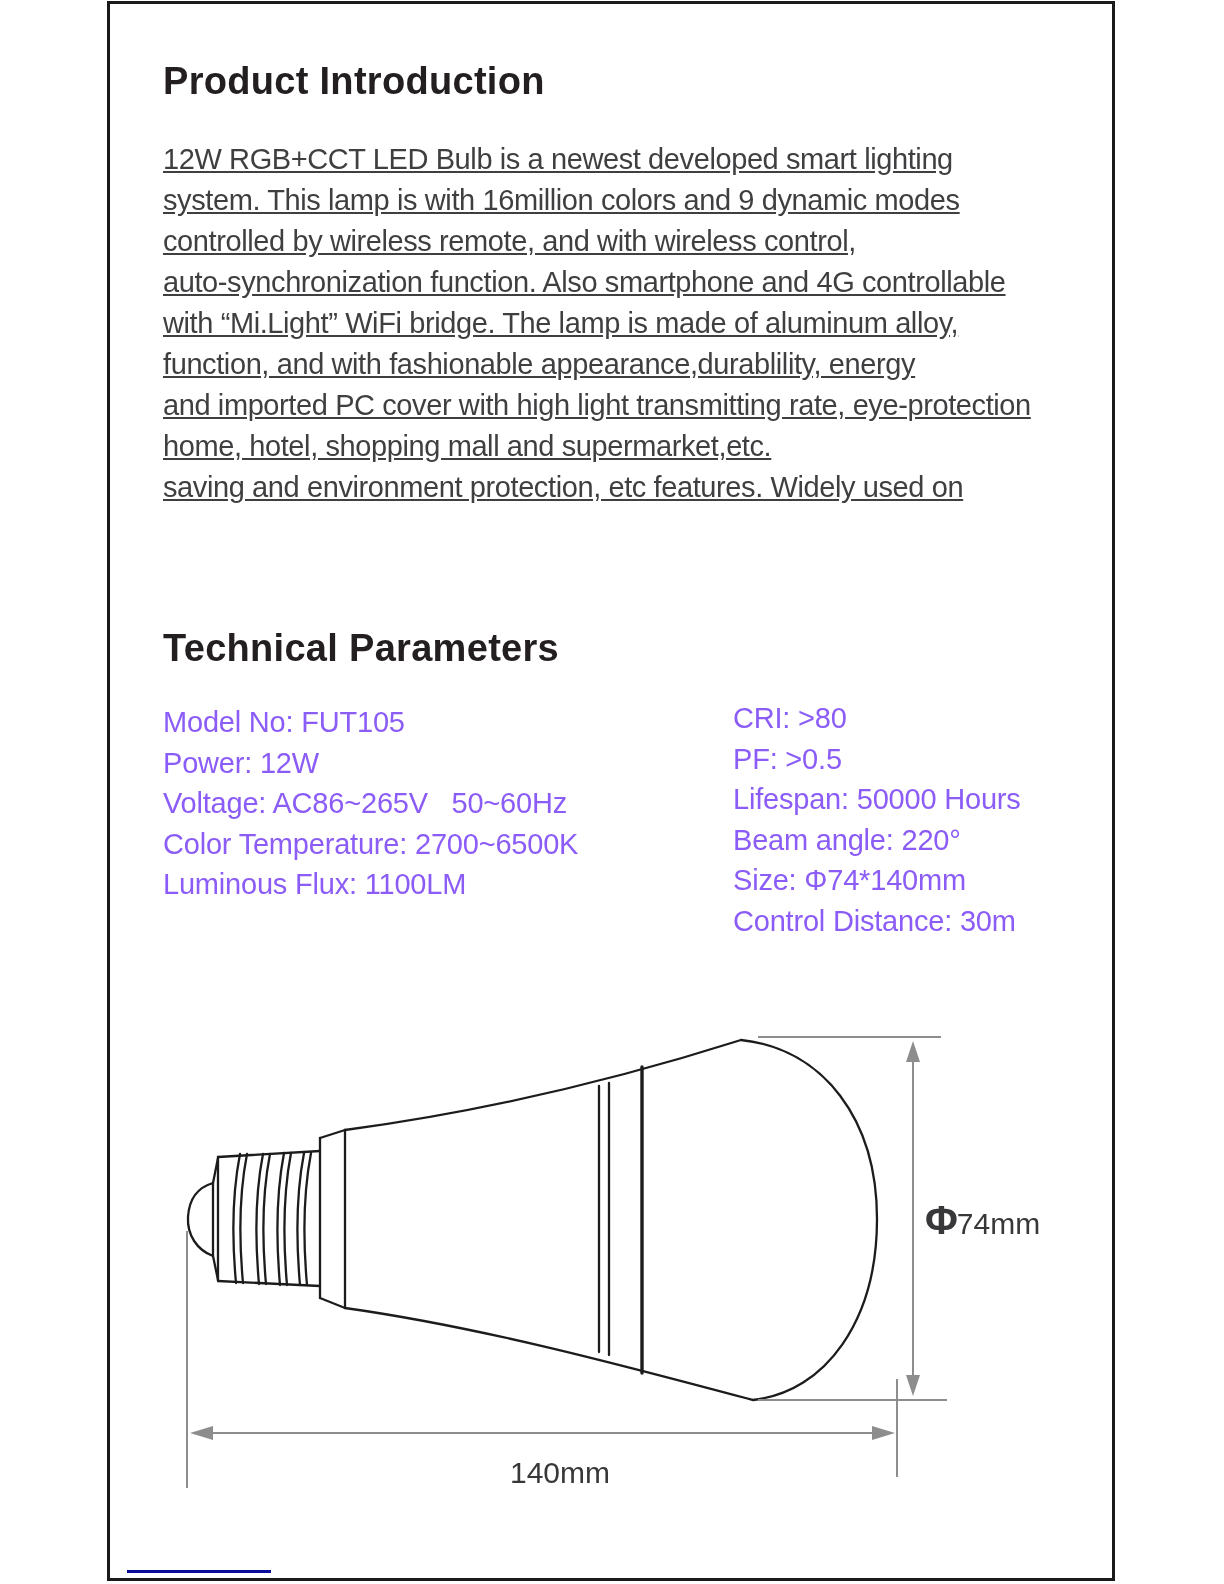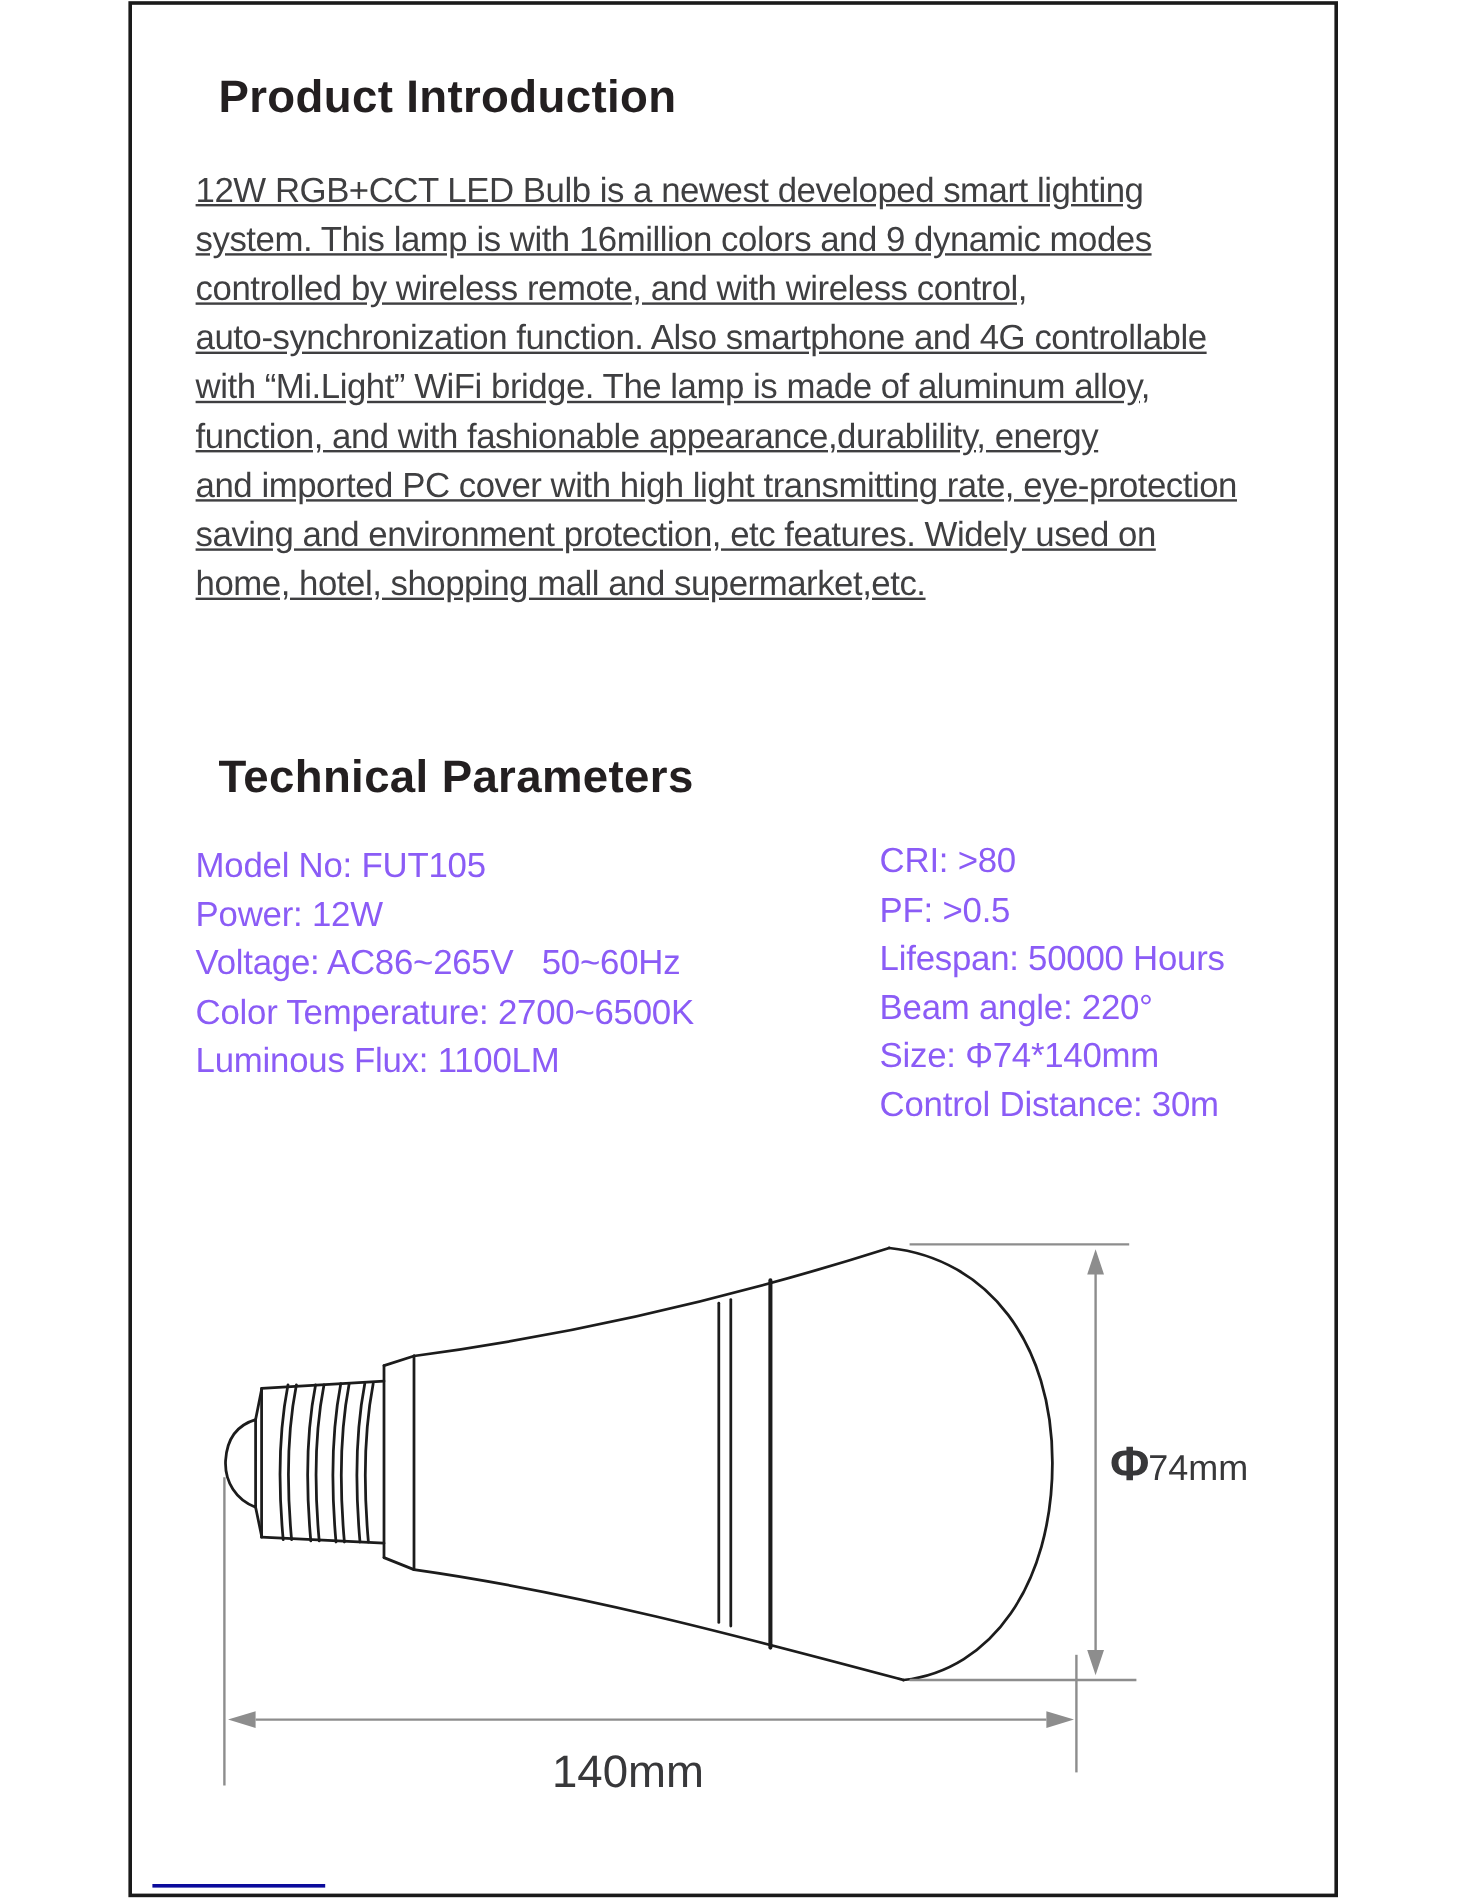--- a/index.html
+++ b/index.html
@@ -6,21 +6,21 @@
   .page {
     position:relative; width:1224px; height:1584px; background:#ffffff;
     overflow:hidden; font-family:"Liberation Sans","DejaVu Sans",sans-serif;
   }
   .frame {
     position:absolute; left:107px; top:1px; width:1008px; height:1580px;
     border:3px solid #1a1a1a; box-sizing:border-box; pointer-events:none;
   }
   .sec-title {
     position:absolute; font-size:38px; font-weight:bold; color:#231f20;
-    letter-spacing:0.3px; white-space:nowrap;margin-left:19px;
+    letter-spacing:0.3px; white-space:nowrap;
   }
   #title-intro { left:163px; top:60px; }
   #title-tech  { left:163px; top:627px; }
   .intro-text { position:absolute; left:163px; top:143px; }
   .intro-text .line {
     height:41px; font-size:29px; letter-spacing:-0.4px;
     color:#3f3f41; white-space:pre;text-decoration:underline;
   }
   .speclist { position:absolute; }
   #spec-left  { left:163px; top:706px; }
@@ -30,21 +30,21 @@
     color:#8b5cf6; white-space:pre;
   }
   .diagram-svg { position:absolute; left:0; top:0; width:1224px; height:1584px; }
   .ink   { stroke:#1c1c1c; stroke-width:2.3; fill:none; stroke-linecap:round; stroke-linejoin:round; }
   .ink-thick { stroke:#1c1c1c; stroke-width:3.4; fill:none; stroke-linecap:round; }
   .dim   { stroke:#8d8d8d; stroke-width:2; fill:none; }
   .dim-fill { fill:#8d8d8d; stroke:none; }
   .dim-label { position:absolute; color:#38383a; white-space:nowrap; }
   #label-phi { left:925px; top:1198px; font-size:30px; display:flex; align-items:baseline; }
   #label-phi .phi { font-size:40px; font-weight:600; letter-spacing:-1px; }
-  #label-140 { left:460px; top:1456px; font-size:38px; }
+  #label-140 { left:510px; top:1456px; font-size:30px; }
   .footer-line {
     position:absolute; left:127px; top:1570px; width:144px; height:3px;
     background:#0b0b9c;
   }
 </style>
 </head>
 <body>
 
 <div class="page">
   <div class="frame"></div>
@@ -52,22 +52,22 @@
   <div class="sec-title" id="title-intro">Product Introduction</div>
 
   <div class="intro-text">
     <div class="line">12W RGB+CCT LED Bulb is a newest developed smart lighting</div>
     <div class="line">system. This lamp is with 16million colors and 9 dynamic modes</div>
     <div class="line">controlled by wireless remote, and with wireless control,</div>
     <div class="line">auto-synchronization function. Also smartphone and 4G controllable</div>
     <div class="line">with “Mi.Light” WiFi bridge. The lamp is made of aluminum alloy,</div>
     <div class="line">function, and with fashionable appearance,durablility, energy</div>
     <div class="line">and imported PC cover with high light transmitting rate, eye-protection</div>
+    <div class="line">home, hotel, shopping mall and supermarket,etc.</div>
     <div class="line">saving and environment protection, etc features. Widely used on</div>
-    <div class="line">home, hotel, shopping mall and supermarket,etc.</div>
   </div>
 
   <div class="sec-title" id="title-tech">Technical Parameters</div>
 
   <div class="speclist" id="spec-left">
     <div class="line">Model No: FUT105</div>
     <div class="line">Power: 12W</div>
     <div class="line">Voltage: AC86~265V   50~60Hz</div>
     <div class="line">Color Temperature: 2700~6500K</div>
     <div class="line">Luminous Flux: 1100LM</div>

